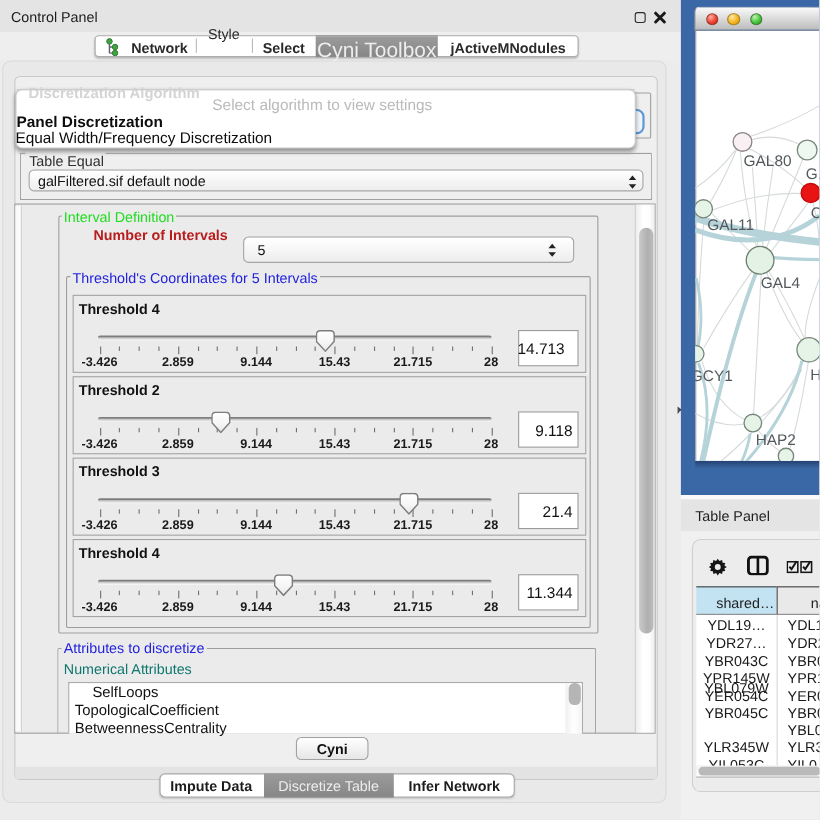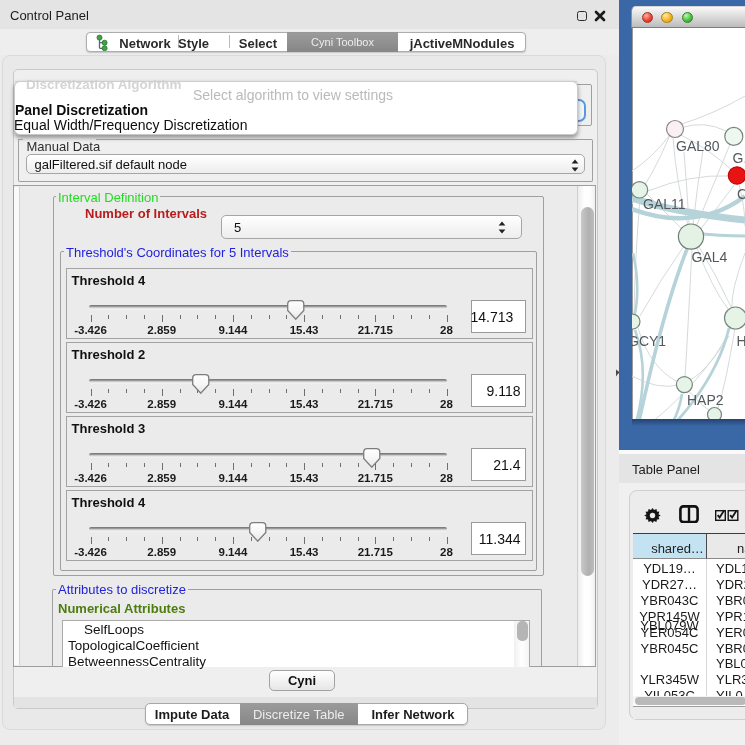--- a/index.html
+++ b/index.html
@@ -23,36 +23,36 @@
 <div class="abs" style="left:287px;top:32px;width:111px;height:19.5px;background:linear-gradient(#9b9b9b,#878787);border-top:1px solid #979797;border-bottom:1px solid #888;"></div>
 <div class="abs" style="left:178px;top:35px;width:1px;height:13px;background:#bbbbbb;"></div>
 <div class="abs" style="left:229px;top:35px;width:1px;height:13px;background:#bbbbbb;"></div>
 <svg class="abs" style="left:95px;top:34px;" width="13" height="17" viewBox="0 0 13 17">
   <path d="M4.5 4 L4.5 14.3 M4.5 8.7 L9.3 8.7 M4.5 14.3 L9.3 14.3" stroke="#5c6474" stroke-width="1.3" fill="none"></path>
   <circle cx="4.5" cy="3.6" r="2.5" fill="#44a244" stroke="#2e7d32" stroke-width="0.9"></circle>
   <circle cx="9.6" cy="8.7" r="2.5" fill="#44a244" stroke="#2e7d32" stroke-width="0.9"></circle>
   <circle cx="9.6" cy="14.2" r="2.5" fill="#44a244" stroke="#2e7d32" stroke-width="0.9"></circle>
 </svg>
 <div class="abs" style="left:112px;top:36px;width:66px;text-align:center;font-size:13px;font-weight:600;color:#2a2a2a;">Network</div>
-<div class="abs" style="left:178px;top:36px;width:51px;font-size:13px;font-weight:700;color:#2a2a2a;">Style</div>
+<div class="abs" style="left:178px;top:23px;width:51px;text-align:center;font-size:13px;font-weight:400;color:#2a2a2a;">Style</div>
 <div class="abs" style="left:229px;top:36px;width:58px;text-align:center;font-size:13px;font-weight:600;color:#2a2a2a;">Select</div>
-<div class="abs" style="left:287px;top:36px;width:111px;text-align:center;font-size:11px;font-weight:400;color:#ededed;">Cyni Toolbox</div>
+<div class="abs" style="left:287px;top:36px;width:111px;text-align:center;font-size:19px;font-weight:400;color:#ededed;">Cyni Toolbox</div>
 <div class="abs" style="left:398px;top:36px;width:128px;text-align:center;font-size:13px;font-weight:600;color:#2a2a2a;">jActiveMNodules</div>
 <div class="abs" style="left:18px;top:84px;width:574px;height:42px;border:1px solid #9f9f9f;border-radius:2px;"></div>
 <div class="abs" style="left:520px;top:99px;width:66px;height:23px;border:2.5px solid #5d97d6;border-radius:7px;background:#eef5fb;"></div>
 <div class="abs" style="left:14px;top:81px;width:564px;height:54px;background:#ffffff;border:1px solid #c9c9c9;border-radius:6px;box-shadow:0 2.5px 4px rgba(0,0,0,0.38);"></div>
 <div class="abs" style="left:26px;top:76.5px;font-size:13.5px;font-weight:bold;color:#d4d4d4;">Discretization Algorithm</div>
 <div class="abs" style="left:15px;top:81px;width:562px;height:1px;background:#cecece;"></div>
 <div class="abs" style="left:193px;top:86.5px;font-size:14px;color:#bababa;">Select algorithm to view settings</div>
 <div class="abs" style="left:15px;top:102px;font-size:14px;font-weight:bold;color:#0d0d0d;">Panel Discretization</div>
 <div class="abs" style="left:14px;top:117px;font-size:14px;color:#0d0d0d;">Equal Width/Frequency Discretization</div>
 <div class="abs" style="left:18px;top:138.5px;width:574.5px;height:43px;border:1px solid #9f9f9f;border-radius:2px;border-top:none;"></div>
 <div class="abs" style="left:18px;top:138.5px;width:5px;height:1px;background:#9f9f9f;"></div>
 <div class="abs" style="left:96px;top:138.5px;width:496px;height:1px;background:#9f9f9f;"></div>
-<div class="abs" style="left:26.5px;top:139px;font-size:13px;color:#2e2e2e;">Manual Data</div>
+<div class="abs" style="left:26.5px;top:139px;font-size:13px;color:#2e2e2e;">Table Equal</div>
 <div class="abs" style="left:25.5px;top:153.8px;width:559px;height:20.7px;background:linear-gradient(#ffffff,#ededed);border:1px solid #a6a6a6;border-radius:5px;"></div>
 <div class="abs" style="left:34.5px;top:157px;font-size:13px;color:#111;">galFiltered.sif default node</div>
 <svg class="abs" style="left:570px;top:158.5px;" width="10" height="13" viewBox="0 0 10 13">
   <path d="M5 0.5 L8.4 4.6 L1.6 4.6 Z" fill="#222"></path>
   <path d="M5 12.5 L8.4 8.4 L1.6 8.4 Z" fill="#222"></path>
 </svg>
 <div class="abs" style="left:12.5px;top:185px;width:583px;height:481.5px;background:#ebebeb;border:1px solid #9e9e9e;"></div>
 <div class="abs" style="left:14px;top:186.5px;width:4.5px;height:478.5px;background:#fafafa;"></div>
 <div class="abs" style="left:18.5px;top:186.5px;width:1.5px;height:478.5px;background:#d2d2d2;"></div>
 <div class="abs" style="left:576.5px;top:186px;width:18px;height:479.5px;background:linear-gradient(90deg,#ededed,#ffffff 40%,#fdfdfd 70%,#efefef);border-left:1px solid #cfcfcf;"></div>
@@ -231,21 +231,21 @@
         <stop offset="0.55" stop-color="#f5f5f5"></stop>
         <stop offset="1" stop-color="#e7e7e7"></stop>
       </linearGradient>
     </defs>
 <path d="M4.2 0.7 H13.3 Q16.8 0.7 16.8 4.2 V10.4 L8.75 19.2 L0.7 10.4 V4.2 Q0.7 0.7 4.2 0.7 Z" fill="url(#tg4)" stroke="#7c7c7c" stroke-width="1.3"></path>
 </svg>
 <div class="abs" style="left:470.5px;top:522px;width:55.5px;height:33px;background:#fff;border:1px solid #9a9a9a;"></div>
 <div class="abs" style="left:470.5px;top:531px;width:50px;text-align:right;font-size:14px;color:#111;">11.344</div>
 <div class="abs" style="left:52px;top:588.5px;width:490px;height:78px;border:1px solid #9f9f9f;border-bottom:none;border-top-left-radius:2px;border-top-right-radius:2px;"></div>
 <div class="abs" style="left:56px;top:582px;font-size:13px;color:#2222dd;background:#ebebeb;padding:0 2px;">Attributes to discretize</div>
-<div class="abs" style="left:58px;top:600.5px;font-size:13px;font-weight:bold;color:#4d7c0f;">Numerical Attributes</div>
+<div class="abs" style="left:58px;top:600.5px;font-size:13px;font-weight:normal;color:#0f766e;">Numerical Attributes</div>
 <div class="abs" style="left:62px;top:619.5px;width:468px;height:47px;background:#ffffff;border:1px solid #ababab;border-bottom:none;"></div>
 <div class="abs" style="left:84px;top:621.5px;font-size:13.5px;color:#111;">SelfLoops</div>
 <div class="abs" style="left:68px;top:637.5px;font-size:13.5px;color:#111;">TopologicalCoefficient</div>
 <div class="abs" style="left:68px;top:653.5px;font-size:13.5px;color:#111;">BetweennessCentrality</div>
 <div class="abs" style="left:514px;top:620.5px;width:15px;height:46px;background:linear-gradient(90deg,#f0f0f0,#ffffff 50%,#f4f4f4);"></div>
 <div class="abs" style="left:517px;top:621px;width:10.5px;height:20px;background:#b5b5b5;border-radius:5px;"></div>
 <div class="abs" style="left:269px;top:670px;width:66px;height:21px;background:linear-gradient(#ffffff,#e6e6e6);border:1px solid #a2a2a2;border-radius:5px;"></div>
 <div class="abs" style="left:269px;top:673px;width:66px;text-align:center;font-size:13px;font-weight:600;color:#111;">Cyni</div>
 <div class="abs" style="left:144.5px;top:703px;width:323.5px;height:21.5px;background:#ffffff;border:1px solid #a8a8a8;border-radius:5px;box-shadow:0 1px 1.5px rgba(0,0,0,0.15);"></div>
 <div class="abs" style="left:239.5px;top:703px;width:118.5px;height:21.5px;background:linear-gradient(#9b9b9b,#878787);"></div>

